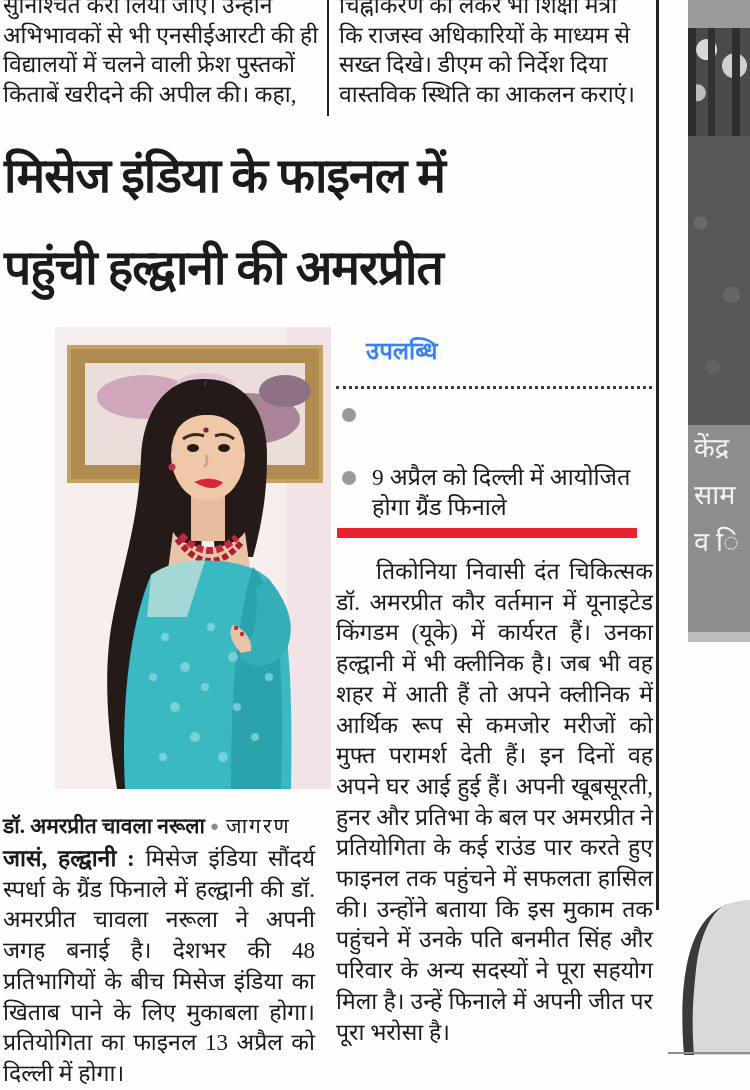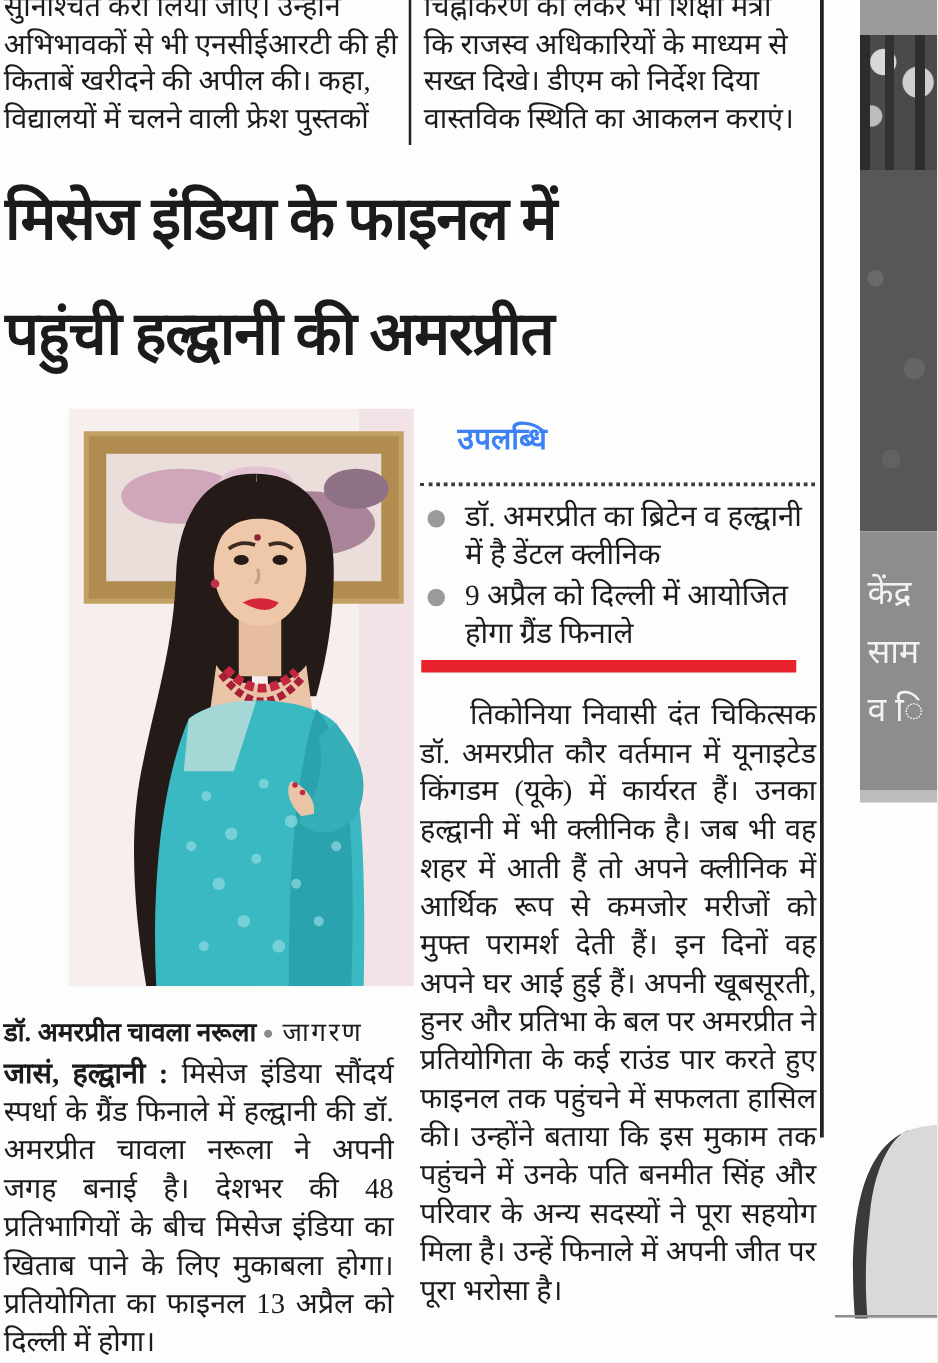--- a/index.html
+++ b/index.html
@@ -53,22 +53,22 @@
   .thin-hline { background: #8e8e8e; }
 </style>
 </head>
 <body>
 
 <div class="page">
 
   <div class="abs top-col" style="left:3px; top:-9px; width:318px;">
     <div>सुनिश्चित करा लिया जाए। उन्होंने</div>
     <div>अभिभावकों से भी एनसीईआरटी की ही</div>
+    <div>विद्यालयों में चलने वाली फ्रेश पुस्तकों</div>
     <div>किताबें खरीदने की अपील की। कहा,</div>
-    <div>विद्यालयों में चलने वाली फ्रेश पुस्तकों</div>
   </div>
 
   <div class="abs vrule" style="left:327px; top:0; width:2px; height:116px;"></div>
 
   <div class="abs top-col" style="left:339px; top:-9px; width:312px;">
     <div>चिह्नांकरण को लेकर भी शिक्षा मंत्री</div>
     <div>कि राजस्व अधिकारियों के माध्यम से</div>
     <div>सख्त दिखे। डीएम को निर्देश दिया</div>
     <div>वास्तविक स्थिति का आकलन कराएं।</div>
   </div>
@@ -148,21 +148,20 @@
 
   <div class="abs caption" style="left:3px; top:791px; width:330px;margin-top:20px;">
     <span class="name">डॉ. अमरप्रीत चावला नरूला</span><span class="dot">●</span><span class="credit">जागरण</span>
   </div>
 
   <div class="abs ach-title" style="left:366px; top:333px;">उपलब्धि</div>
   <div class="abs dotted-rule" style="left:336px; top:386px; width:316px;"></div>
 
   <div class="abs bullet-row" style="left:336px; top:399px; width:316px;">
     <span class="bullet-dot"></span>
-    <span class="bullet-text">डॉ. अमरप्रीत का ब्रिटेन व हल्द्वानी में है डेंटल क्लीनिक</span>
   </div>
   <div class="abs bullet-row" style="left:336px; top:462px; width:316px;">
     <span class="bullet-dot"></span>
     <span class="bullet-text">9 अप्रैल को दिल्ली में आयोजित होगा ग्रैंड फिनाले</span>
   </div>
 
   <div class="abs red-bar" style="left:337px; top:528px; width:300px; height:10px;"></div>
 
   <div class="abs body-col indent-first" style="left:336px; top:557px; width:317px;">तिकोनिया निवासी दंत चिकित्सक डॉ. अमरप्रीत कौर वर्तमान में यूनाइटेड किंगडम (यूके) में कार्यरत हैं। उनका हल्द्वानी में भी क्लीनिक है। जब भी वह शहर में आती हैं तो अपने क्लीनिक में आर्थिक रूप से कमजोर मरीजों को मुफ्त परामर्श देती हैं। इन दिनों वह अपने घर आई हुई हैं। अपनी खूबसूरती, हुनर और प्रतिभा के बल पर अमरप्रीत ने प्रतियोगिता के कई राउंड पार करते हुए फाइनल तक पहुंचने में सफलता हासिल की। उन्होंने बताया कि इस मुकाम तक पहुंचने में उनके पति बनमीत सिंह और परिवार के अन्य सदस्यों ने पूरा सहयोग मिला है। उन्हें फिनाले में अपनी जीत पर पूरा भरोसा है।</div>
 
@@ -178,21 +177,21 @@
            radial-gradient(circle at 30% 20%, #d8d8d8 0 10px, transparent 11px),
            radial-gradient(circle at 75% 35%, #cfcfcf 0 12px, transparent 13px),
            radial-gradient(circle at 15% 60%, #bdbdbd 0 8px, transparent 9px),
            #4a4a4a;"></div>
     <div class="strip-seg" style="top:136px; height:289px;
          background:
            radial-gradient(circle at 20% 30%, #6a6a6a 0 6px, transparent 7px),
            radial-gradient(circle at 70% 55%, #666 0 8px, transparent 9px),
            radial-gradient(circle at 40% 80%, #626262 0 7px, transparent 8px),
            #575757;"></div>
-    <div class="strip-seg" style="top:425px; height:207px; background:#8d8d8d; padding-top:26px;">
+    <div class="strip-seg" style="top:425px; height:207px; background:#8d8d8d; ">
       <div class="strip-label">केंद्र</div>
       <div class="strip-label">साम</div>
       <div class="strip-label">व ि</div>
     </div>
     <div class="strip-seg" style="top:632px; height:10px; background:#bcbcbc;"></div>
   </div>
 
   <div class="abs" style="left:670px; top:890px; width:80px; height:165px; overflow:hidden;">
     <svg width="80" height="165" viewBox="0 0 80 165" xmlns="http://www.w3.org/2000/svg">
       <path d="M14,165 C8,90 18,28 58,14 C70,10 80,10 80,10 L80,165 Z" fill="#d9d9d9"></path>

